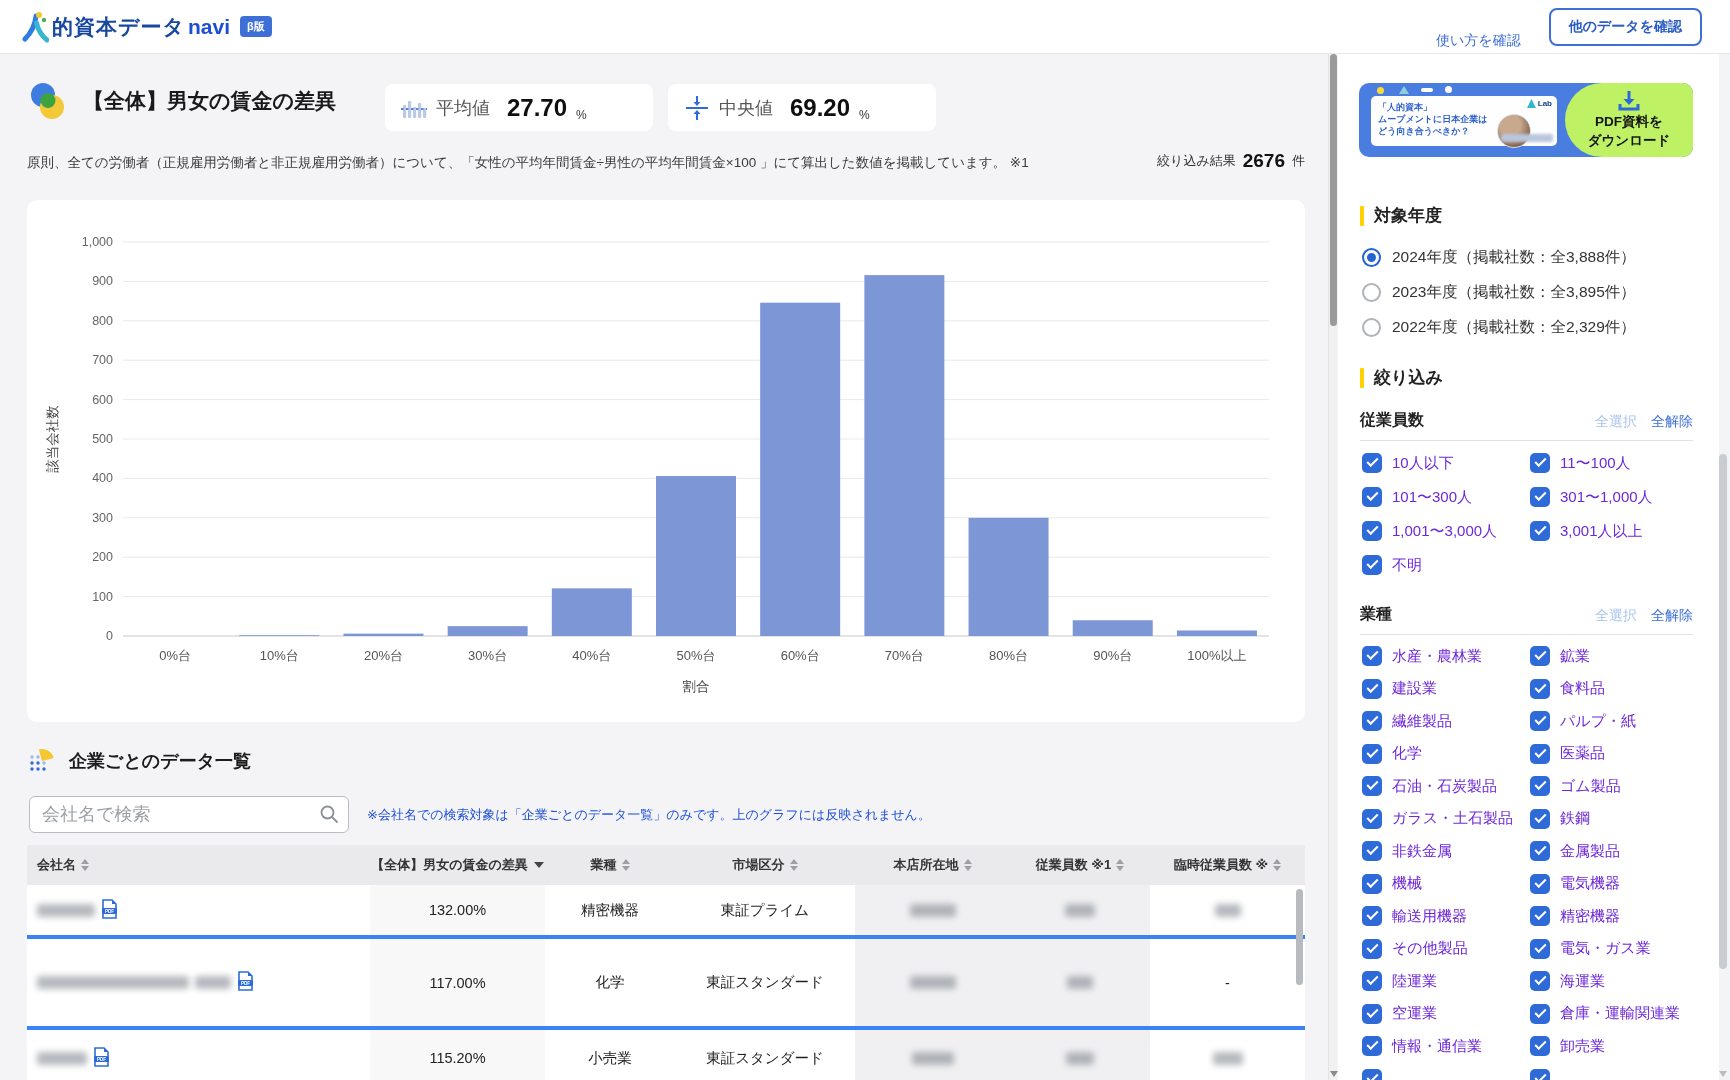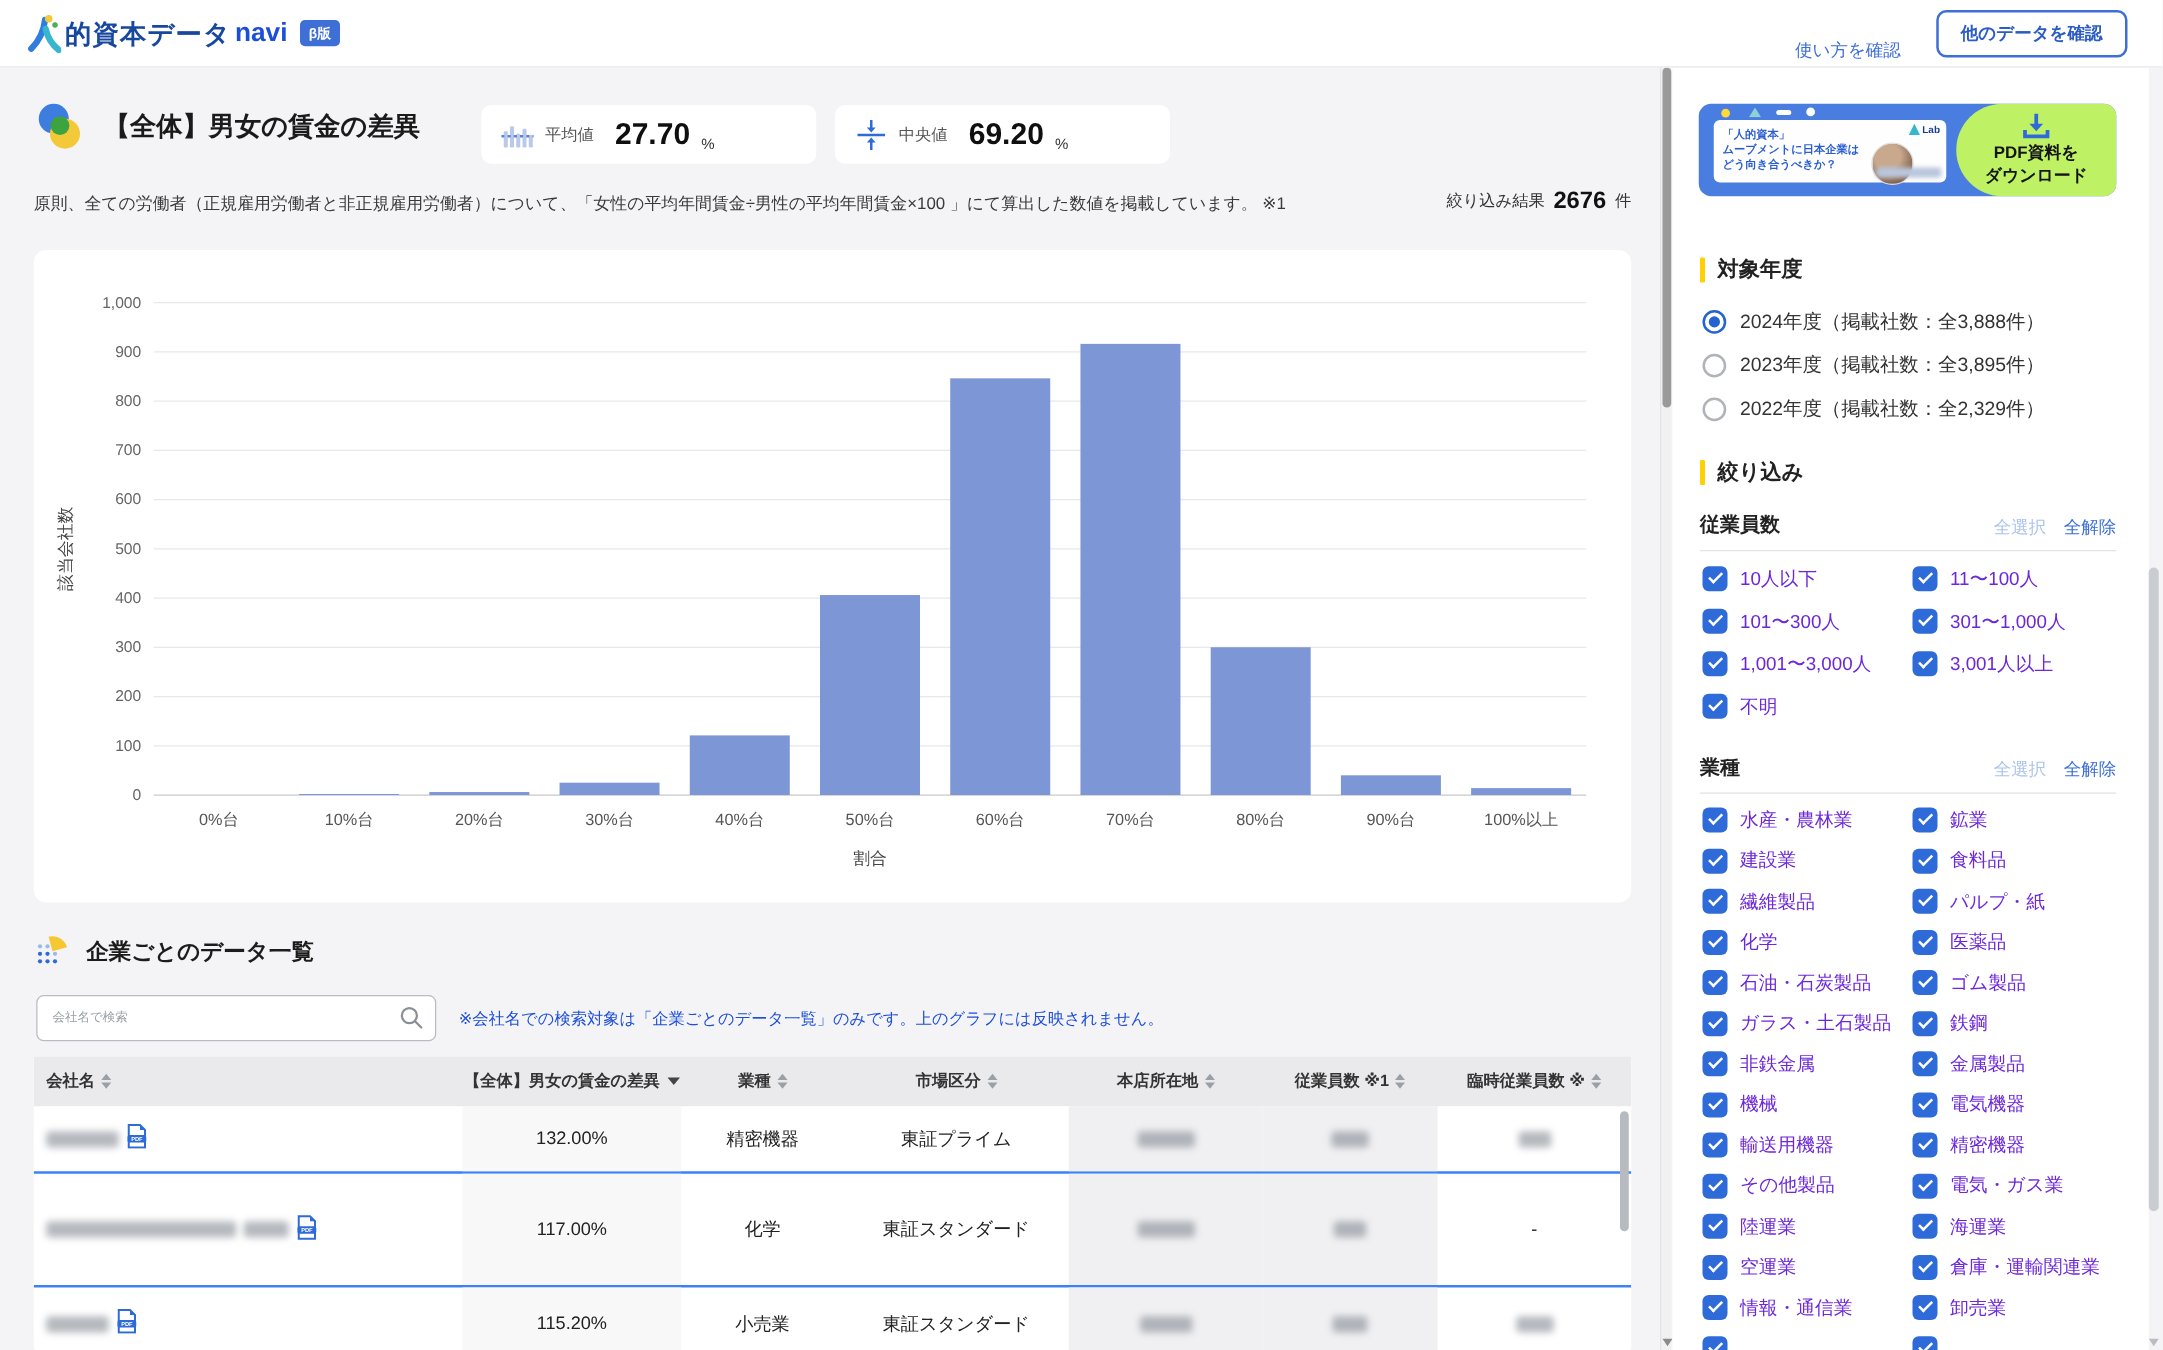--- a/index.html
+++ b/index.html
@@ -19,53 +19,53 @@
   .other-data-btn { border:2px solid #3d6fd7; color:#2b5cc4; background:#fff; font-weight:bold;
                     font-size:14px; border-radius:8px; padding:8px 18px; cursor:pointer; }
 
   
   .main { position:absolute; left:0; top:54px; width:1328px; height:1026px; background:#f4f4f6; overflow:hidden; }
   .title-row { position:absolute; left:27px; top:26px; display:flex; align-items:center; gap:14px; }
   .page-title { font-size:21px; font-weight:bold; color:#1a1a1a; }
   .chip { position:absolute; top:30px; height:47px; width:268px; background:#fff; border-radius:8px;
           display:flex; align-items:center; padding:0 16px; gap:9px; }
   .chip1 { left:385px; } .chip2 { left:668px; }
-  .chip-label { font-size:13px; color:#555; }
+  .chip-label { font-size:18px; color:#555; }
   .chip-value { font-size:24px; font-weight:bold; color:#0f0f0f; margin-left:8px; }
   .chip-unit { font-size:12px; color:#333; align-self:flex-end; margin-bottom:9px; }
 
   .desc-row { position:absolute; left:27px; top:96px; width:1278px; display:flex; align-items:flex-end; }
   .description { font-size:13.5px; color:#3a3a3a; }
   .filter-result { margin-left:auto; display:flex; align-items:flex-end; gap:7px; white-space:nowrap; }
   .fr-label { font-size:13px; color:#333; padding-bottom:2px; }
   .fr-count { font-size:19px; font-weight:bold; color:#111; }
   .fr-unit { font-size:13px; color:#333; padding-bottom:2px; }
 
   .chart-card { position:absolute; left:27px; top:146px; width:1278px; height:522px; background:#fff; border-radius:10px; }
   #chart-host { position:absolute; left:10px; top:8px; }
 
   .company-head { position:absolute; left:27px; top:692px; display:flex; align-items:center; gap:12px; }
   .company-title { font-size:18px; font-weight:bold; color:#1c1c1c; }
 
   .search-row { position:absolute; left:29px; top:742px; display:flex; align-items:center; gap:18px; }
   .search-box { position:relative; width:320px; height:37px; }
   .search-input { width:100%; height:100%; border:1px solid #b9bcc2; border-radius:6px; padding:0 40px 0 12px;
-                  font-size:10px; color:#333; font-family:inherit; background:#fff; }
+                  font-size:18px; color:#333; font-family:inherit; background:#fff; }
   .search-input::placeholder { color:#9aa0a6; }
   .search-icon { position:absolute; right:9px; top:7px; }
   .search-note { font-size:13px; color:#1d4ed8; }
 
   
   .table { position:absolute; left:27px; top:791px; width:1278px; height:235px; background:#fff; overflow:hidden; border-radius:2px; }
   .thead, .trow { display:grid; grid-template-columns:343px 175px 130px 180px 155px 140px 155px; }
   .thead { height:40px; background:#eaeaec; align-items:center; }
   .th { display:flex; align-items:center; justify-content:center; font-size:13px; font-weight:bold; color:#333;
         cursor:pointer; white-space:nowrap; overflow:hidden; }
   .th:first-child { justify-content:flex-start; padding-left:10px; }
-  .trow { border-bottom:2px solid #3b82f6; }
+  .trow { border-bottom:4px solid #3b82f6; }
   .cell { display:flex; align-items:center; justify-content:center; font-size:14.5px; color:#222; }
   .cell.company { justify-content:flex-start; padding-left:10px; flex-wrap:wrap; gap:6px; align-content:center; }
   .c-val { background:#f8f8f9; }
   .c-hq, .c-emp { background:#f0f0f2; }
   .blur-blob { display:inline-block; height:13px; border-radius:3px; background:#858b94; filter:blur(3px); opacity:.6; }
   .sort { display:inline-flex; flex-direction:column; gap:2px; margin-left:5px; }
   .tri-up { width:0; height:0; border-left:4px solid transparent; border-right:4px solid transparent; border-bottom:5px solid #9aa0a6; }
   .tri-dn { width:0; height:0; border-left:4px solid transparent; border-right:4px solid transparent; border-top:5px solid #9aa0a6; }
   .tri-desc { width:0; height:0; border-left:5px solid transparent; border-right:5px solid transparent; border-top:6px solid #444; margin-left:6px; }
   .tbl-sb { position:absolute; right:2px; top:44px; width:7px; height:96px; background:#b7babf; border-radius:4px; cursor:pointer; }

